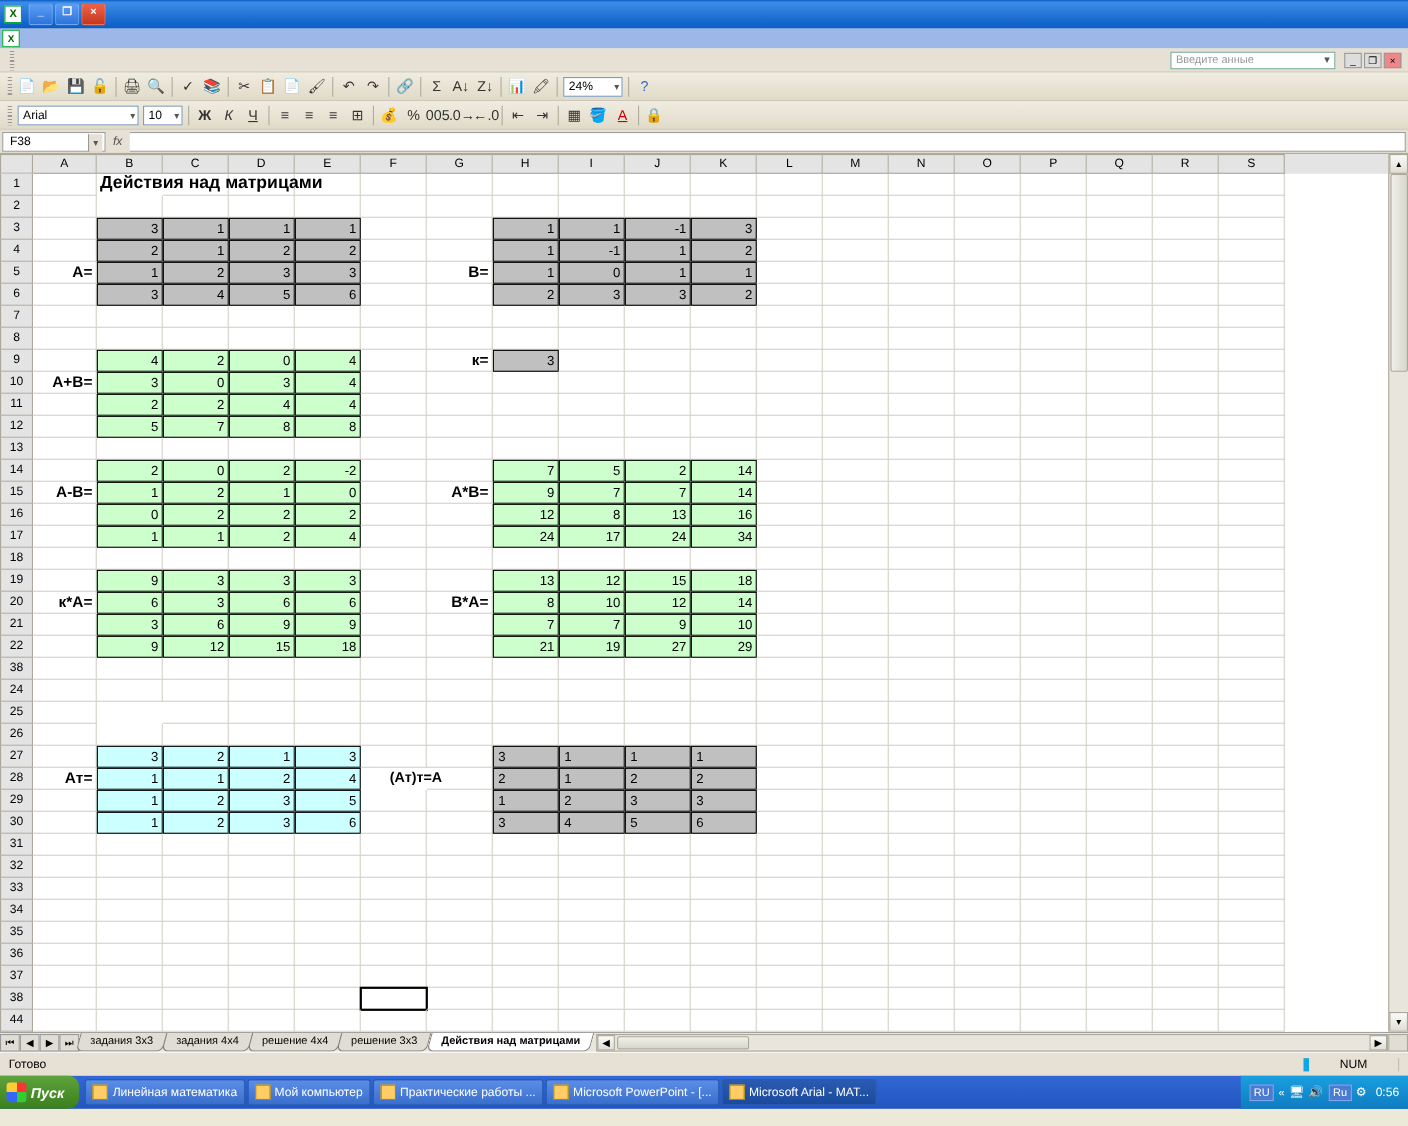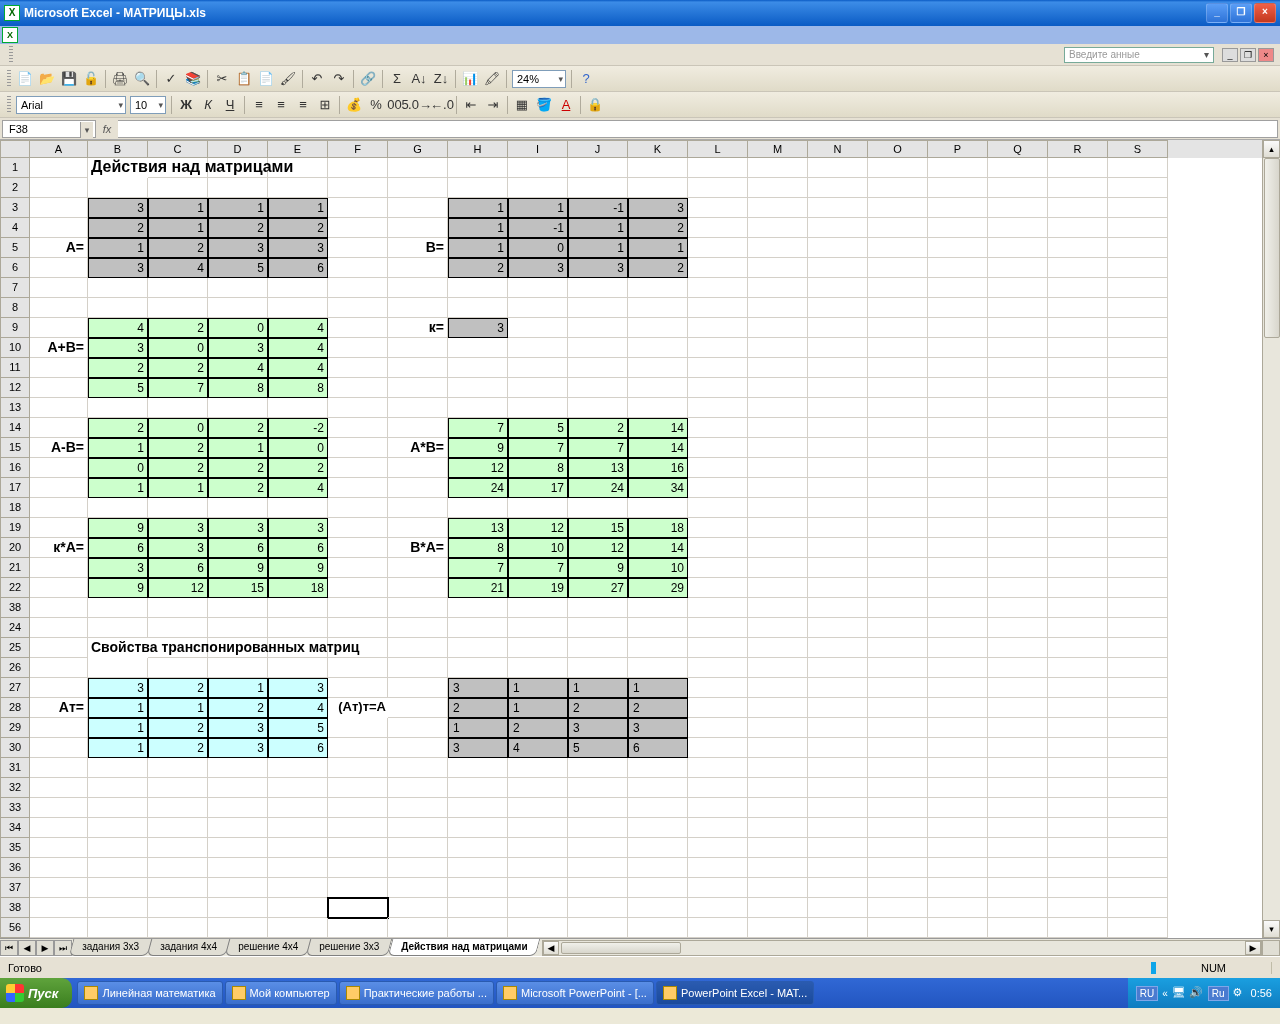--- a/index.html
+++ b/index.html
@@ -68,39 +68,38 @@
 .tabstrip { height: 18px; background: #e8e6dc; display: flex; align-items: center; border-top: 1px solid #999; }
 .tab-nav { display: flex; }
 .tab-nav-btn { width: 18px; height: 16px; border: 1px solid #999; background: #e0ded4; text-align: center; font-size: 9px; line-height: 14px; }
 .sheet-tab { height: 17px; padding: 0 10px; background: #e0ded4; border: 1px solid #808080; border-top: none; border-radius: 0 0 6px 6px; margin-left: -1px; font-size: 10px; line-height: 16px; cursor: default; transform: skewX(-15deg); }
 .sheet-tab > span { display: inline-block; transform: skewX(15deg); }
 .sheet-tab.active { background: #fff; font-weight: bold; }
 .hscroll { flex: 1; height: 16px; background: #e8e6dc; border: 1px solid #aca899; margin-left: 4px; position: relative; }
 .hscroll .hbtn { position: absolute; width: 16px; height: 14px; top: 0; border: 1px solid #aca899; background: linear-gradient(#fafafa,#e0ded4); text-align: center; font-size: 9px; line-height: 12px; }
 .hscroll .hthumb { position: absolute; left: 18px; top: 1px; height: 12px; width: 120px; background: linear-gradient(#f0f0ea,#d8d6cc); border: 1px solid #aca899; border-radius: 2px; }
 .statusbar { height: 22px; background: #e6e1d4; display: flex; align-items: center; padding: 0 8px; border-top: 1px solid #fff; font-size: 11px; }
-.statusbar .stat-r { margin-left: auto; padding: 0 45px; border-left: 5px solid #0ea5e9; border-right: 1px solid #c0bca8; }
+.statusbar .stat-r { margin-left: auto; padding: 0 28px; border-left: 5px solid #0ea5e9; border-right: 1px solid #c0bca8; }
 
 
 .taskbar { height: 30px; background: linear-gradient(#3168d5, #2255c0); display: flex; align-items: center; padding: 0; }
 .start-btn { height: 30px; padding: 0 14px 0 6px; background: linear-gradient(#5fa33c, #3a7e1e); color: #fff; font-weight: bold; font-style: italic; font-size: 13px; display: flex; align-items: center; border-radius: 0 10px 10px 0; }
 .start-btn .flag { width: 18px; height: 18px; background: conic-gradient(#f33 0 25%, #3c3 0 50%, #36f 0 75%, #fc3 0); border-radius: 3px; margin-right: 4px; }
 .task-btn { height: 24px; margin: 0 1px; padding: 0 6px; background: linear-gradient(#5a8ee6, #3a6ecc); border: 1px solid #2a5bb0; border-radius: 3px; color: #fff; font-size: 11px; display: flex; align-items: center; max-width: 160px; overflow: hidden; }
 .task-btn.active { background: linear-gradient(#2a5bb0, #1a4a9c); }
 .task-btn .ti { width: 14px; height: 14px; background: #fc6; margin-right: 4px; border: 1px solid #a80; }
 .tray { height: 30px; margin-left: auto; background: linear-gradient(#1a9fe0, #0f7cc0); display: flex; align-items: center; padding: 0 8px; color: #fff; font-size: 11px; gap: 4px; }
 .tray .lang { background: #4a7bd0; border: 1px solid #7fa6e8; padding: 1px 3px; font-size: 10px; }
 .tray .tic { width: 14px; height: 14px; }
 </style>
 </head>
 <body>
 
 <div class="titlebar">
   <div class="logo">X</div>
-  <div class="title">Microsoft Excel - МАТРИЦЫ.xls</div>
   <div class="win-btn">_</div>
   <div class="win-btn">❐</div>
   <div class="win-btn close">×</div>
 </div>
 
 <div class="doc-ctrl">
   <div class="doc-logo">X</div>
   <div class="spacer"></div>
 </div>
 
@@ -248,21 +247,21 @@
       <div class="row-h">29</div>
       <div class="row-h">30</div>
       <div class="row-h">31</div>
       <div class="row-h">32</div>
       <div class="row-h">33</div>
       <div class="row-h">34</div>
       <div class="row-h">35</div>
       <div class="row-h">36</div>
       <div class="row-h">37</div>
       <div class="row-h">38</div>
-      <div class="row-h">56</div>
+      <div class="row-h">44</div>
     </div>
   <div class="cells" id="cells">
       <div class="cell" style="left: 0px; top: 0px; width: 58px;"></div>
       <div class="cell title" style="left: 58px; top: 0px; width: 400px; z-index: 3; border: none;">Действия над матрицами</div>
       <div class="cell" style="left: 118px; top: 0px; width: 60px;"></div>
       <div class="cell" style="left: 178px; top: 0px; width: 60px;"></div>
       <div class="cell" style="left: 238px; top: 0px; width: 60px;"></div>
       <div class="cell" style="left: 298px; top: 0px; width: 60px;"></div>
       <div class="cell" style="left: 358px; top: 0px; width: 60px;"></div>
       <div class="cell" style="left: 418px; top: 0px; width: 60px;"></div>
@@ -708,21 +707,20 @@
       <div class="cell" style="left: 598px; top: 460px; width: 60px;"></div>
       <div class="cell" style="left: 658px; top: 460px; width: 60px;"></div>
       <div class="cell" style="left: 718px; top: 460px; width: 60px;"></div>
       <div class="cell" style="left: 778px; top: 460px; width: 60px;"></div>
       <div class="cell" style="left: 838px; top: 460px; width: 60px;"></div>
       <div class="cell" style="left: 898px; top: 460px; width: 60px;"></div>
       <div class="cell" style="left: 958px; top: 460px; width: 60px;"></div>
       <div class="cell" style="left: 1018px; top: 460px; width: 60px;"></div>
       <div class="cell" style="left: 1078px; top: 460px; width: 60px;"></div>
       <div class="cell" style="left: 0px; top: 480px; width: 58px;"></div>
-      <div class="cell title" style="left: 58px; top: 480px; width: 400px; z-index: 3; border: none; font-size: 14px;">Свойства транспонированных матриц</div>
       <div class="cell" style="left: 118px; top: 480px; width: 60px;"></div>
       <div class="cell" style="left: 178px; top: 480px; width: 60px;"></div>
       <div class="cell" style="left: 238px; top: 480px; width: 60px;"></div>
       <div class="cell" style="left: 298px; top: 480px; width: 60px;"></div>
       <div class="cell" style="left: 358px; top: 480px; width: 60px;"></div>
       <div class="cell" style="left: 418px; top: 480px; width: 60px;"></div>
       <div class="cell" style="left: 478px; top: 480px; width: 60px;"></div>
       <div class="cell" style="left: 538px; top: 480px; width: 60px;"></div>
       <div class="cell" style="left: 598px; top: 480px; width: 60px;"></div>
       <div class="cell" style="left: 658px; top: 480px; width: 60px;"></div>
@@ -769,21 +767,21 @@
       <div class="cell" style="left: 838px; top: 520px; width: 60px;"></div>
       <div class="cell" style="left: 898px; top: 520px; width: 60px;"></div>
       <div class="cell" style="left: 958px; top: 520px; width: 60px;"></div>
       <div class="cell" style="left: 1018px; top: 520px; width: 60px;"></div>
       <div class="cell" style="left: 1078px; top: 520px; width: 60px;"></div>
       <div class="cell label-r" style="left: 0px; top: 540px; width: 58px; z-index: 3;">Aт=</div>
       <div class="cell num matrix-cell blue-box" style="left: 58px; top: 540px; width: 60px;">1</div>
       <div class="cell num matrix-cell blue-box" style="left: 118px; top: 540px; width: 60px;">1</div>
       <div class="cell num matrix-cell blue-box" style="left: 178px; top: 540px; width: 60px;">2</div>
       <div class="cell num matrix-cell blue-box" style="left: 238px; top: 540px; width: 60px;">4</div>
-      <div class="cell label-r" style="left: 239px; top: 540px; width: 120px; z-index: 3; border: none; font-size: 13px;">(Aт)т=A</div>
+      <div class="cell label-r" style="left: 255px; top: 540px; width: 120px; z-index: 3; border: none; font-size: 13px;">(Aт)т=A</div>
       <div class="cell" style="left: 358px; top: 540px; width: 60px;"></div>
       <div class="cell matrix-cell gray-box" style="left: 418px; top: 540px; width: 60px; text-align: left; padding-left: 4px;">2</div>
       <div class="cell matrix-cell gray-box" style="left: 478px; top: 540px; width: 60px; text-align: left; padding-left: 4px;">1</div>
       <div class="cell matrix-cell gray-box" style="left: 538px; top: 540px; width: 60px; text-align: left; padding-left: 4px;">2</div>
       <div class="cell matrix-cell gray-box" style="left: 598px; top: 540px; width: 60px; text-align: left; padding-left: 4px;">2</div>
       <div class="cell" style="left: 658px; top: 540px; width: 60px;"></div>
       <div class="cell" style="left: 718px; top: 540px; width: 60px;"></div>
       <div class="cell" style="left: 778px; top: 540px; width: 60px;"></div>
       <div class="cell" style="left: 838px; top: 540px; width: 60px;"></div>
       <div class="cell" style="left: 898px; top: 540px; width: 60px;"></div>
@@ -1051,21 +1049,21 @@
       <div class="task-btn">
         <span class="ti"></span>
         <span>Практические работы ...</span>
       </div>
       <div class="task-btn">
         <span class="ti"></span>
         <span>Microsoft PowerPoint - [...</span>
       </div>
       <div class="task-btn active">
         <span class="ti"></span>
-        <span>PowerPoint Excel - МАТ...</span>
+        <span>Microsoft Arial - МАТ...</span>
       </div>
     </div>
   <div class="tray">
     <span class="lang">RU</span>
     <span style="font-size:10px">«</span>
     <span class="tic">🖥</span>
     <span class="tic">🔊</span>
     <span class="lang">Ru</span>
     <span class="tic">⚙</span>
     <span>0:56</span>

